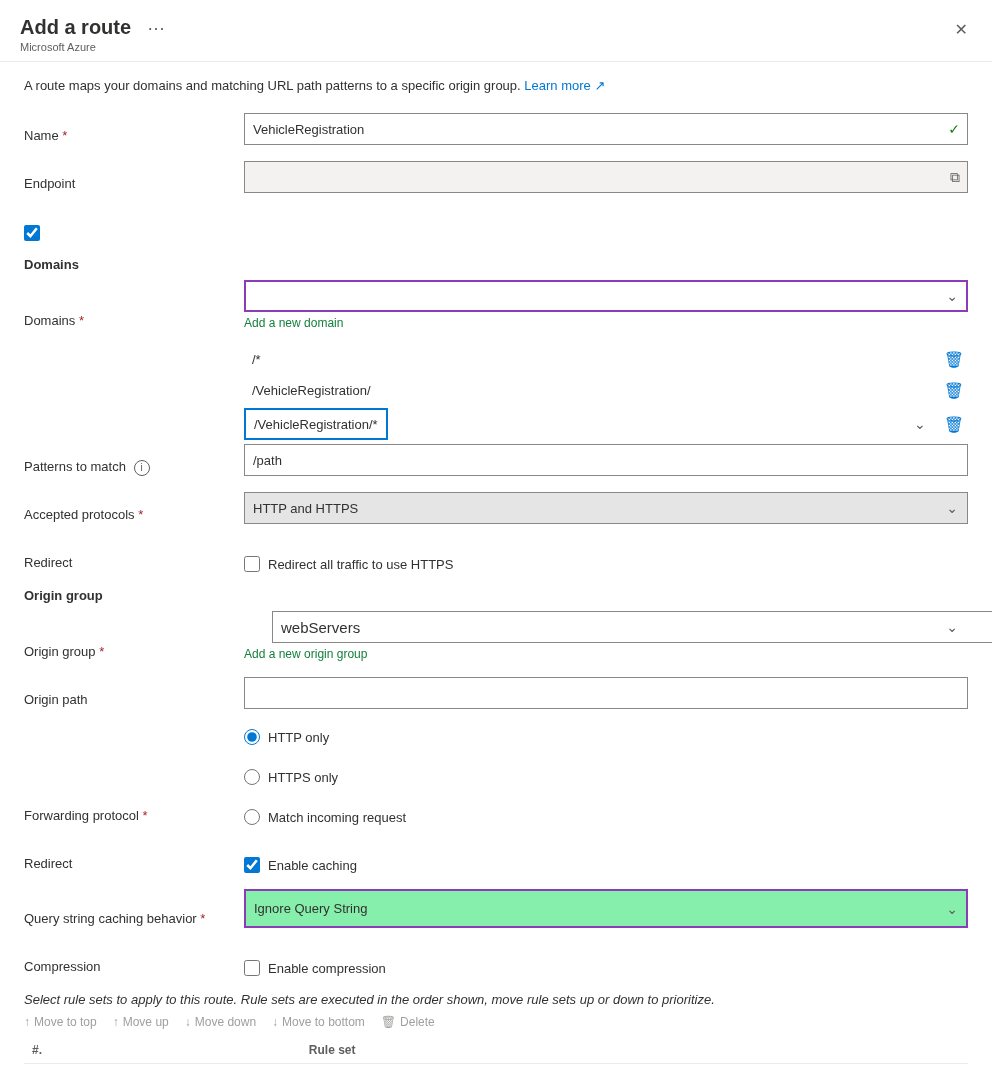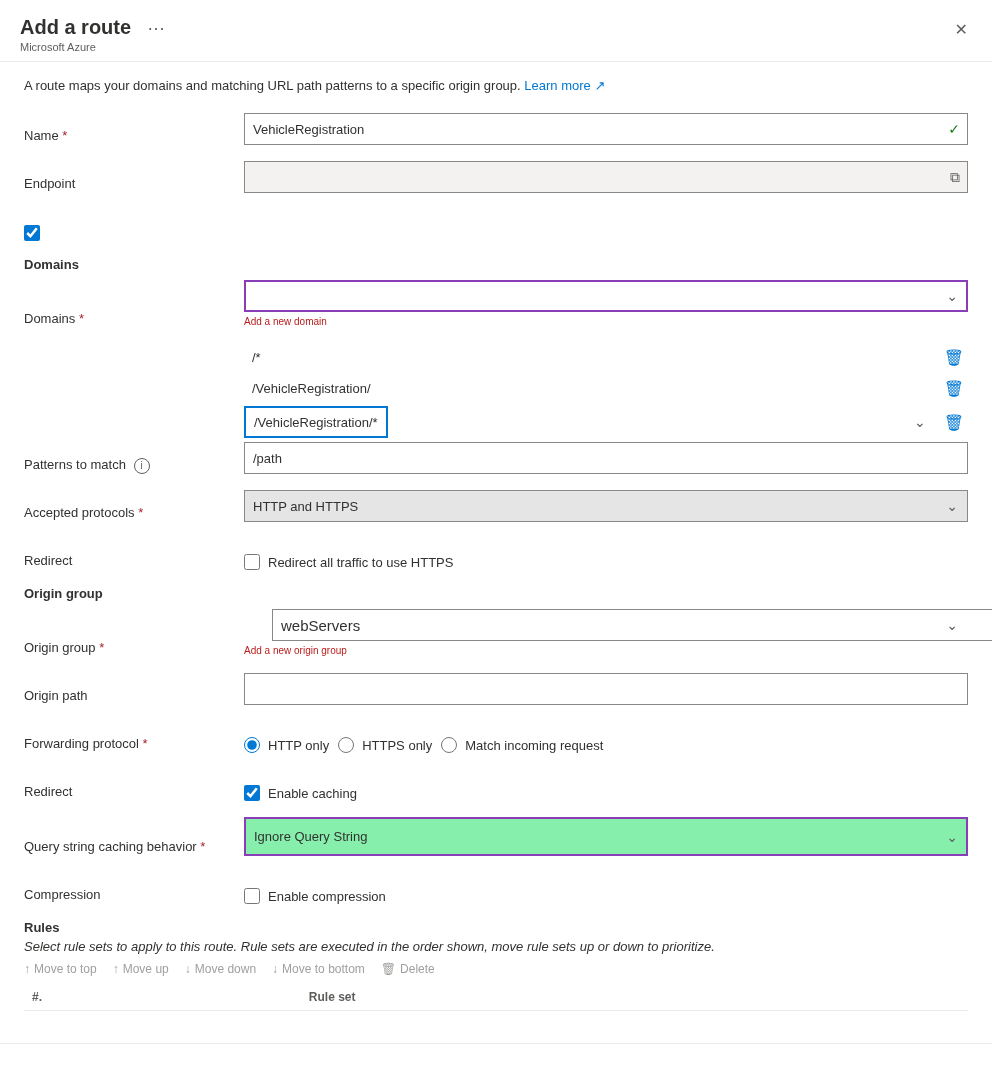--- a/index.html
+++ b/index.html
@@ -10,25 +10,25 @@
     .panel-subtitle { font-size: 11px; color: #605e5c; margin-top: 2px; }
     .close-btn { background: none; border: none; cursor: pointer; font-size: 16px; color: #605e5c; padding: 4px; }
     .panel-body { flex: 1; padding: 16px 24px; overflow-y: auto; }
     .description { font-size: 13px; color: #323130; margin-bottom: 20px; }
     .description a { color: #0078d4; text-decoration: none; }
     .form-row { display: flex; align-items: flex-end; margin-bottom: 16px; min-height: 32px; }
     .form-label { width: 220px; min-width: 220px; font-size: 13px; color: #323130; padding-top: 6px; line-height: 1.4; }
     .form-label .required { color: #a4262c; }
     .form-control { flex: 1; }
     .input-field { width: 100%; height: 32px; border: 1px solid #8a8886; padding: 0 8px; font-size: 13px; color: #323130; background: #fff; outline: none; }
-    .add-link { color: #b91c1c; font-size: 10px; cursor: pointer; text-decoration: none; display: inline-block; margin-top: 4px; }
+    .add-link { color: #15803d; font-size: 12px; cursor: pointer; text-decoration: none; display: inline-block; margin-top: 4px; }
     .checkbox-wrapper { display: flex; align-items: center; gap: 8px; padding-top: 4px; }
     .checkbox-wrapper input[type="checkbox"] { width: 16px; height: 16px; accent-color: #0078d4; }
     .checkbox-label { font-size: 13px; color: #323130; }
-    .radio-group { display: flex; flex-direction: row; gap: 9px; padding-top: 4px; }
+    .radio-group { display: flex; flex-direction: column; gap: 24px; padding-top: 4px; }
     .radio-wrapper { display: flex; align-items: center; gap: 8px; }
     .radio-wrapper input[type="radio"] { width: 16px; height: 16px; accent-color: #0078d4; }
     .radio-label { font-size: 13px; color: #323130; }
     .section-header { font-size: 13px; font-weight: 600; color: #323130; margin-bottom: 4px; margin-top: 4px; }
     .section-divider { margin-bottom: 8px; }
     .patterns-container { display: flex; flex-direction: column; gap: 4px; width: 100%; }
     .pattern-row { display: flex; align-items: center; gap: 4px; }
     .pattern-text { font-size: 13px; color: #323130; padding: 6px 8px; flex: 1; }
     .pattern-input-row { display: flex; align-items: center; gap: 4px; width: 100%; }
     .pattern-select { flex: 1; height: 32px; border: 1px solid #0078d4; border-width: 2px; padding: 0 8px; font-size: 13px; color: #323130; background: #fff; outline: none; appearance: none; cursor: pointer; }
@@ -291,21 +291,20 @@
       </div>
       <div class="form-control">
         <div class="checkbox-wrapper">
           <input type="checkbox" id="enable-compression" style="">
           <label class="checkbox-label" for="enable-compression">Enable compression</label>
         </div>
       </div>
     </div>
 
     <div class="rules-section">
-      <div class="rules-title">Rules</div>
       <div class="rules-desc">Select rule sets to apply to this route. Rule sets are executed in the order shown, move rule sets up or down to prioritize.</div>
       <div class="rules-toolbar">
         <button class="toolbar-btn">
           <span>↑</span>
           <span> Move to top</span>
         </button>
         <button class="toolbar-btn">
           <span>↑</span>
           <span> Move up</span>
         </button>

